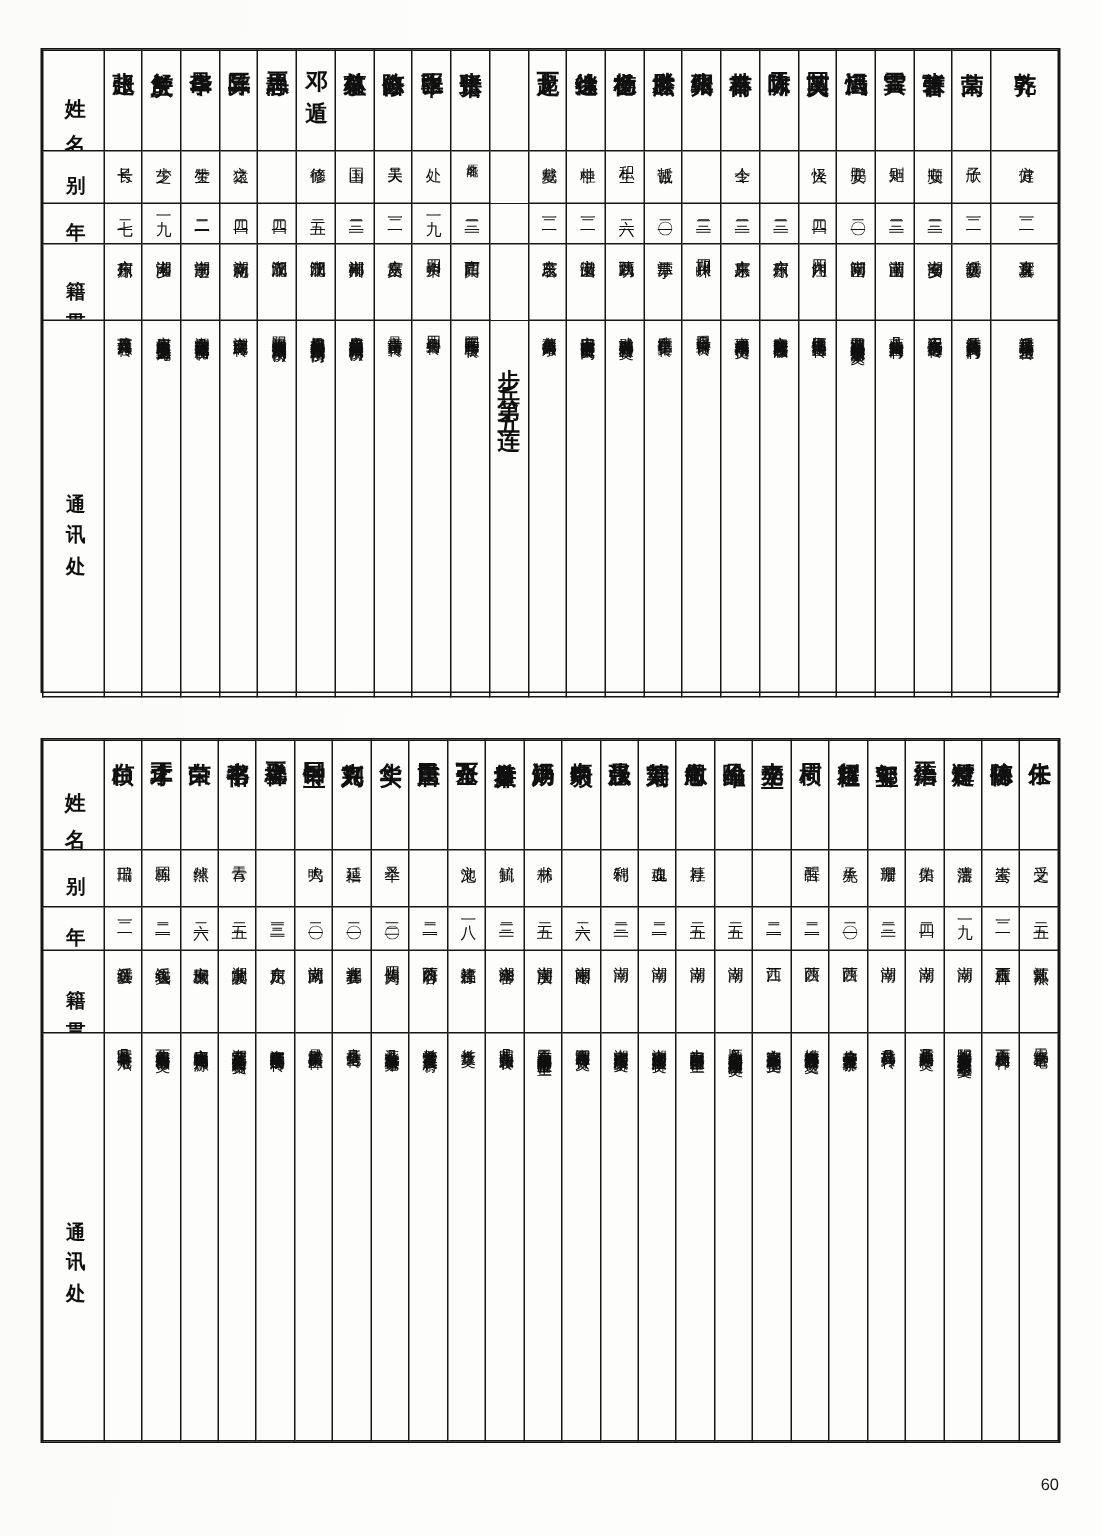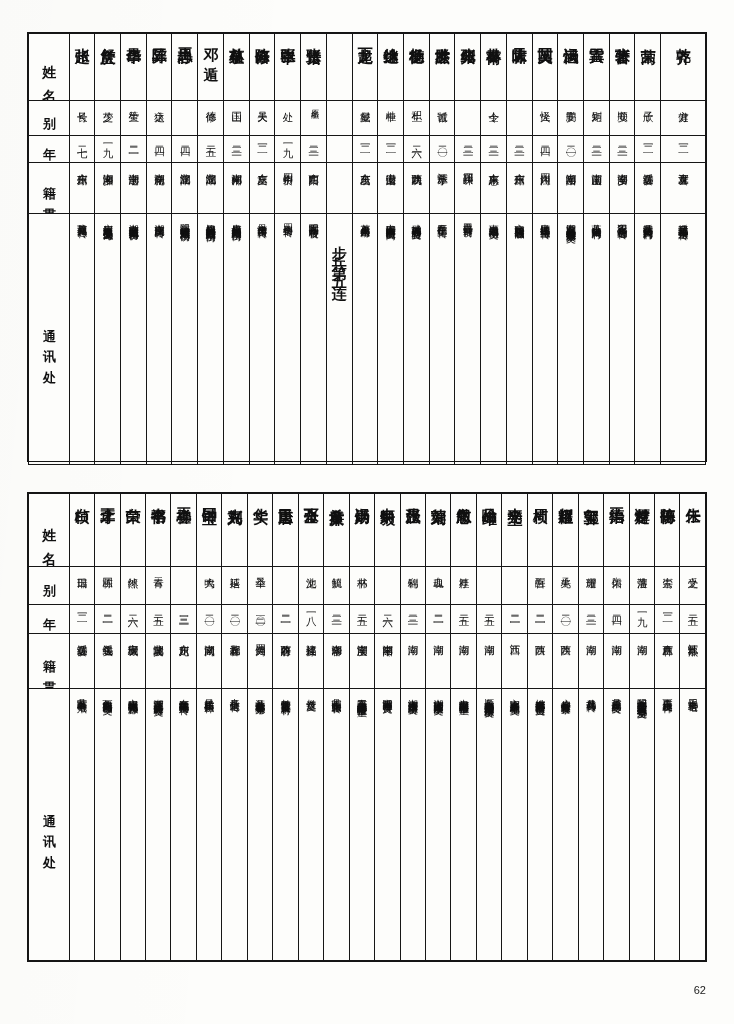--- a/index.html
+++ b/index.html
@@ -1473,14 +1473,14 @@
           <td class="r-addr">
               <div class="cell-inner">
                 <span class="vt f-addr">无锡桥台老宅</span>
               </div>
             </td>
         </tr>
       </tbody>
     </table>
   </div>
 
-  <div class="page-number">62</div>
+  <div class="page-number">60</div>
 </div>
 
 </body></html>

